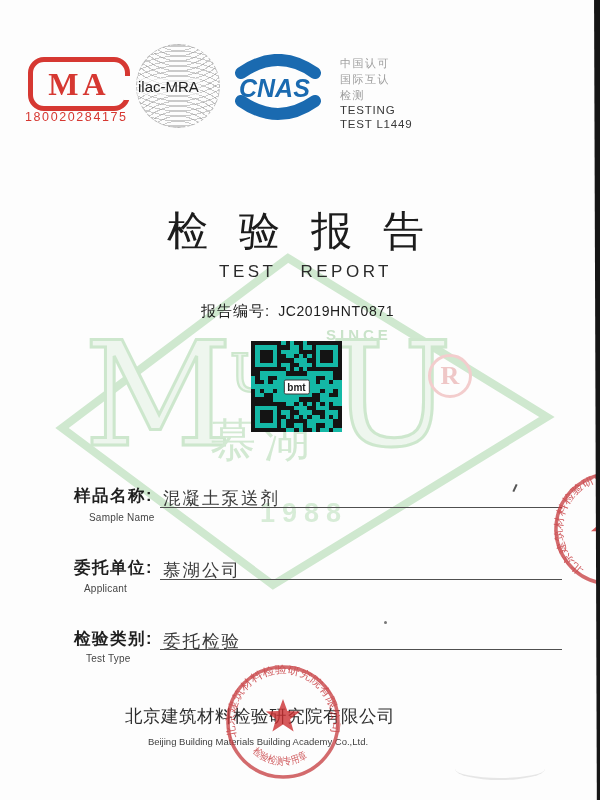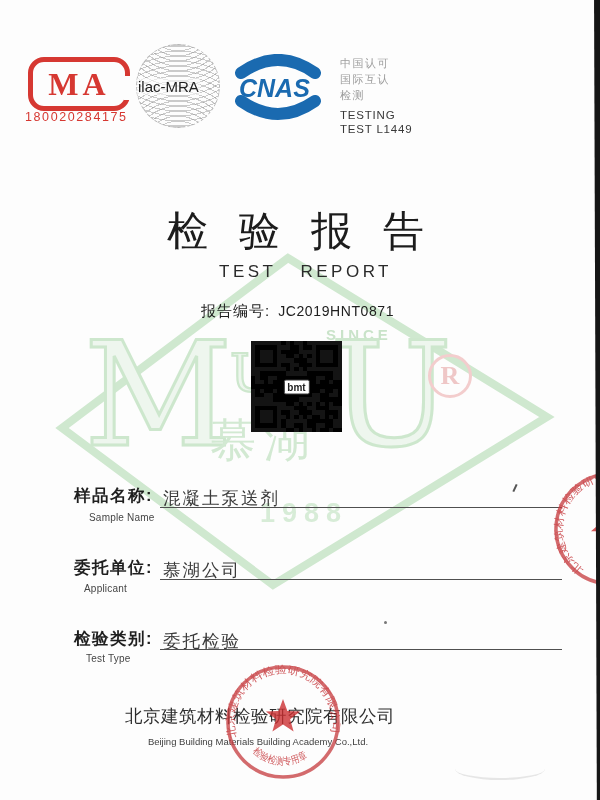--- a/index.html
+++ b/index.html
@@ -15,21 +15,21 @@
         border:1.5px dashed #b5b5b5;box-sizing:border-box;
         background-image:
           repeating-radial-gradient(circle at 50% -30%, rgba(140,140,140,.45) 0 1px, transparent 1px 5px),
           repeating-radial-gradient(circle at 50% 130%, rgba(140,140,140,.45) 0 1px, transparent 1px 5px);
         display:flex;align-items:center;justify-content:flex-start;}
   .ilac-text{font-size:15px;color:#222;font-weight:500;background:rgba(253,253,253,.6);padding:0 1px;}
   .cnas{position:absolute;left:234px;top:54px;width:88px;height:68px;}
   .accr{position:absolute;left:340px;top:55px;line-height:16px;font-size:11px;}
   .accr .gray{color:#9c9c9c;letter-spacing:1.5px;font-family:"Liberation Serif",serif;}
   .accr .dark{color:#383838;font-size:11.5px;letter-spacing:.8px;line-height:14px;}
-  .accr .dark.first{margin-top:5px;}
+  .accr .dark.first{}
   
   .title-cn{position:absolute;left:167px;top:204px;font-size:41px;color:#1c1c1c;letter-spacing:31px;white-space:nowrap;}
   .title-en{position:absolute;left:219px;top:262px;font-size:17px;color:#2a2a2a;letter-spacing:3.5px;white-space:nowrap;}
   .title-en .w2{margin-left:24px;}
   .repno{position:absolute;left:201px;top:302px;font-size:15px;color:#202020;white-space:nowrap;}
   .repno .lab{letter-spacing:1px;}
   .repno .val{margin-left:8px;font-size:14px;letter-spacing:.6px;}
   
   .wm{position:absolute;inset:0;z-index:0;}
   .wm-letter{position:absolute;font-family:"DejaVu Serif",serif;color:#eef6ee;
@@ -37,21 +37,21 @@
   .wm-m{left:84px;top:322px;font-size:145px;}
   .wm-us{left:230px;top:347px;font-size:52px;-webkit-text-stroke:2.2px #cde7cd;}
   .wm-ub{left:330px;top:322px;font-size:145px;}
   .wm-cn{position:absolute;left:210px;top:410px;font-size:46px;color:#d2e9d2;letter-spacing:8px;white-space:nowrap;}
   .wm-since{position:absolute;left:326px;top:326px;font-size:15px;font-weight:bold;color:#c9e3c9;letter-spacing:4px;}
   .wm-year{position:absolute;left:260px;top:498px;font-size:27px;font-weight:bold;color:#d7ecd7;letter-spacing:7px;}
   .wm-reg{position:absolute;left:428px;top:354px;width:44px;height:44px;border:3px solid #f3cdcd;border-radius:50%;
           box-sizing:border-box;display:flex;align-items:center;justify-content:center;
           font-family:"Liberation Serif",serif;font-weight:bold;font-size:26px;color:#efc7c7;}
   
-  .qr{position:absolute;left:251px;top:341px;width:91px;height:91px;background:#000000;z-index:2;}
+  .qr{position:absolute;left:251px;top:341px;width:91px;height:91px;background:#14b8a6;z-index:2;}
   #qr-grid{display:grid;grid-template-columns:repeat(21,1fr);grid-template-rows:repeat(21,1fr);width:91px;height:91px;}
   .qc{background:#141414;}
   .qr-label{position:absolute;left:50%;top:50%;transform:translate(-50%,-50%);background:#fff;
             border:1px solid #3a3a3a;border-radius:2px;font-size:10px;font-weight:600;color:#222;padding:0 3px;line-height:13px;}
   
   .frow{position:absolute;left:0;top:0;z-index:3;}
   .flabel{position:absolute;left:74px;font-size:16.5px;font-weight:600;color:#1f1f1f;letter-spacing:1.5px;white-space:nowrap;}
   .fsub{position:absolute;font-size:10px;color:#454545;letter-spacing:.2px;white-space:nowrap;margin-left:12px;}
   .fval{position:absolute;left:163px;font-family:"Liberation Serif","DejaVu Serif",serif;font-size:17.5px;color:#3a3a3a;letter-spacing:2px;white-space:nowrap;}
   .fline{position:absolute;left:160px;width:402px;border-top:1.5px solid #4f4f4f;height:0;}

